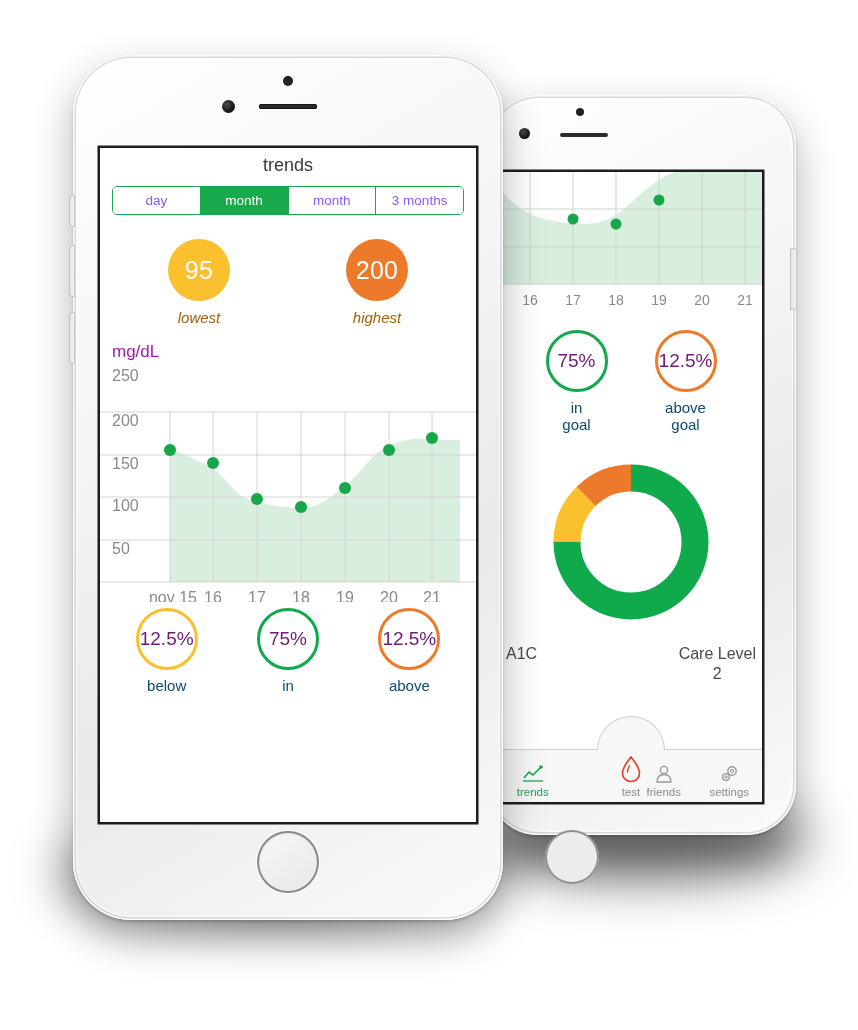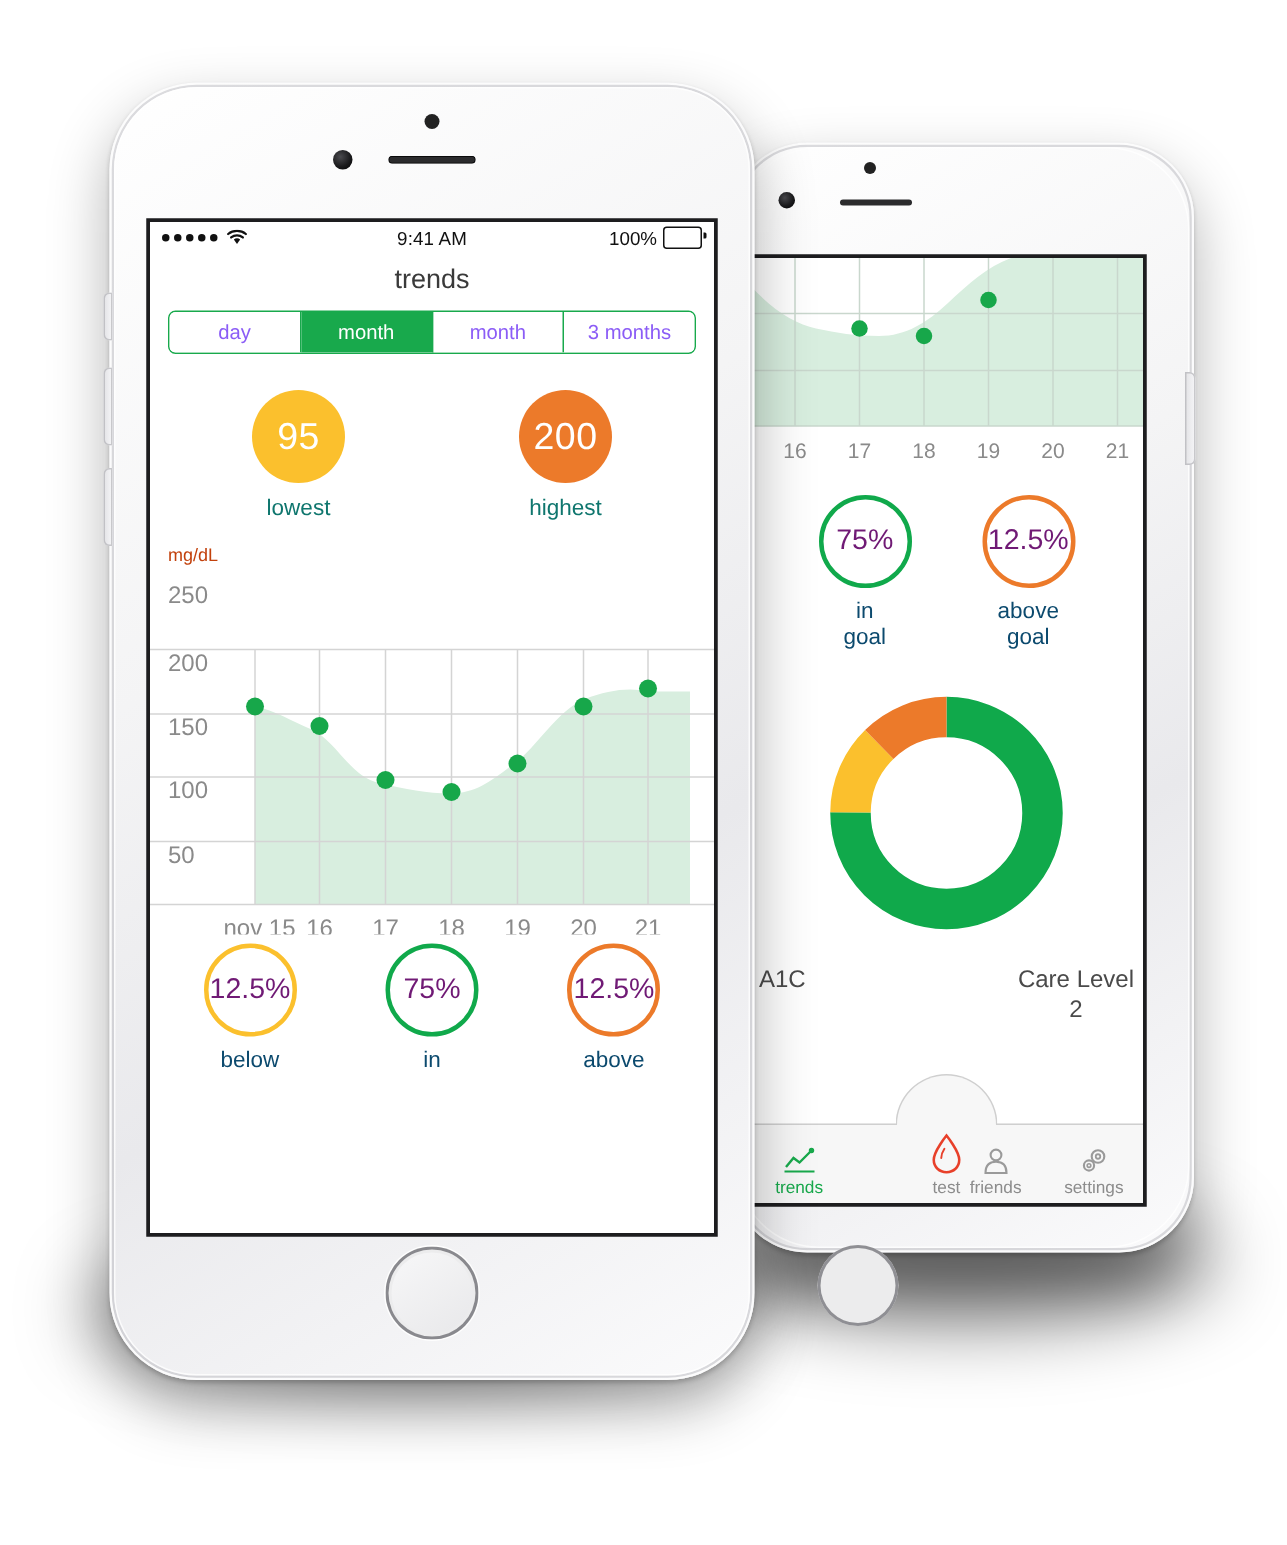--- a/index.html
+++ b/index.html
@@ -81,25 +81,25 @@
   .seg-item{flex:1;display:flex;align-items:center;justify-content:center;font-size:13.5px;color:#8b5cf6;
             border-right:1.4px solid #18a94c;background:#fff;}
   .seg-item:last-child{border-right:none;}
   .seg-item.active{background:#18a94c;color:#fff;}
 
   
   .stats{display:flex;justify-content:space-around;margin-top:24px;padding:0 10px;}
   .stat{display:flex;flex-direction:column;align-items:center;}
   .stat-circle{width:62px;height:62px;border-radius:50%;display:flex;align-items:center;justify-content:center;
                color:#fff;font-size:25px;letter-spacing:.3px;}
-  .stat-label{margin-top:8px;font-size:15px;color:#0f766e;}
+  .stat-label{margin-top:8px;font-size:15px;color:#a16207;font-style:italic;}
 
   
   .chart-wrap{position:relative;margin-top:16px;height:260px;}
-  .unit{position:absolute;left:12px;top:0;font-size:12px;color:#c2410c;}
+  .unit{position:absolute;left:12px;top:0;font-size:17px;color:#a21caf;}
   .chart-svg{position:absolute;left:0;top:18px;}
 
   
   .rings{display:flex;justify-content:space-around;margin-top:6px;padding:0 6px;}
   .ring{display:flex;flex-direction:column;align-items:center;}
   .ring-circle{width:62px;height:62px;border-radius:50%;display:flex;align-items:center;justify-content:center;
                font-size:19px;color:#701a75;box-sizing:border-box;}
   .ring-label{margin-top:7px;font-size:15px;color:#0c4a6e;text-align:center;line-height:1.15;}
 
   
@@ -261,42 +261,20 @@
   <div class="btn-side vol-dn"></div>
   <div class="speaker"></div>
   <div class="camera"></div>
   <div class="sensor"></div>
   <div class="home">
     <div class="home-in"></div>
   </div>
 
   <div class="screen screen-front">
 
-    <div class="statusbar">
-      <div class="sb-left">
-        <span class="dot"></span>
-        <span class="dot"></span>
-        <span class="dot"></span>
-        <span class="dot"></span>
-        <span class="dot"></span>
-        <svg class="wifi" width="14" height="11" viewBox="0 0 14 11">
-          <path d="M7,9.6 L9.1,6.6 C8.5,6.15 7.8,5.9 7,5.9 C6.2,5.9 5.5,6.15 4.9,6.6 Z" fill="#111"></path>
-          <path d="M1.1,3.0 C2.7,1.7 4.75,0.95 7,0.95 C9.25,0.95 11.3,1.7 12.9,3.0" fill="none" stroke="#111" stroke-width="1.5" stroke-linecap="round"></path>
-          <path d="M3.1,5.3 C4.2,4.4 5.5,3.9 7,3.9 C8.5,3.9 9.8,4.4 10.9,5.3" fill="none" stroke="#111" stroke-width="1.5" stroke-linecap="round"></path>
-        </svg>
-      </div>
-      <div class="sb-mid">9:41 AM</div>
-      <div class="sb-right">
-        <span>100%</span>
-        <span class="batt">
-          <span class="batt-fill" style="width:100%"></span>
-          <span class="batt-cap"></span>
-        </span>
-      </div>
-    </div>
 
     <div class="navtitle">trends</div>
 
     <div class="seg">
       <div class="seg-item">day</div>
       <div class="seg-item active">month</div>
       <div class="seg-item">month</div>
       <div class="seg-item">3 months</div>
     </div>
 

